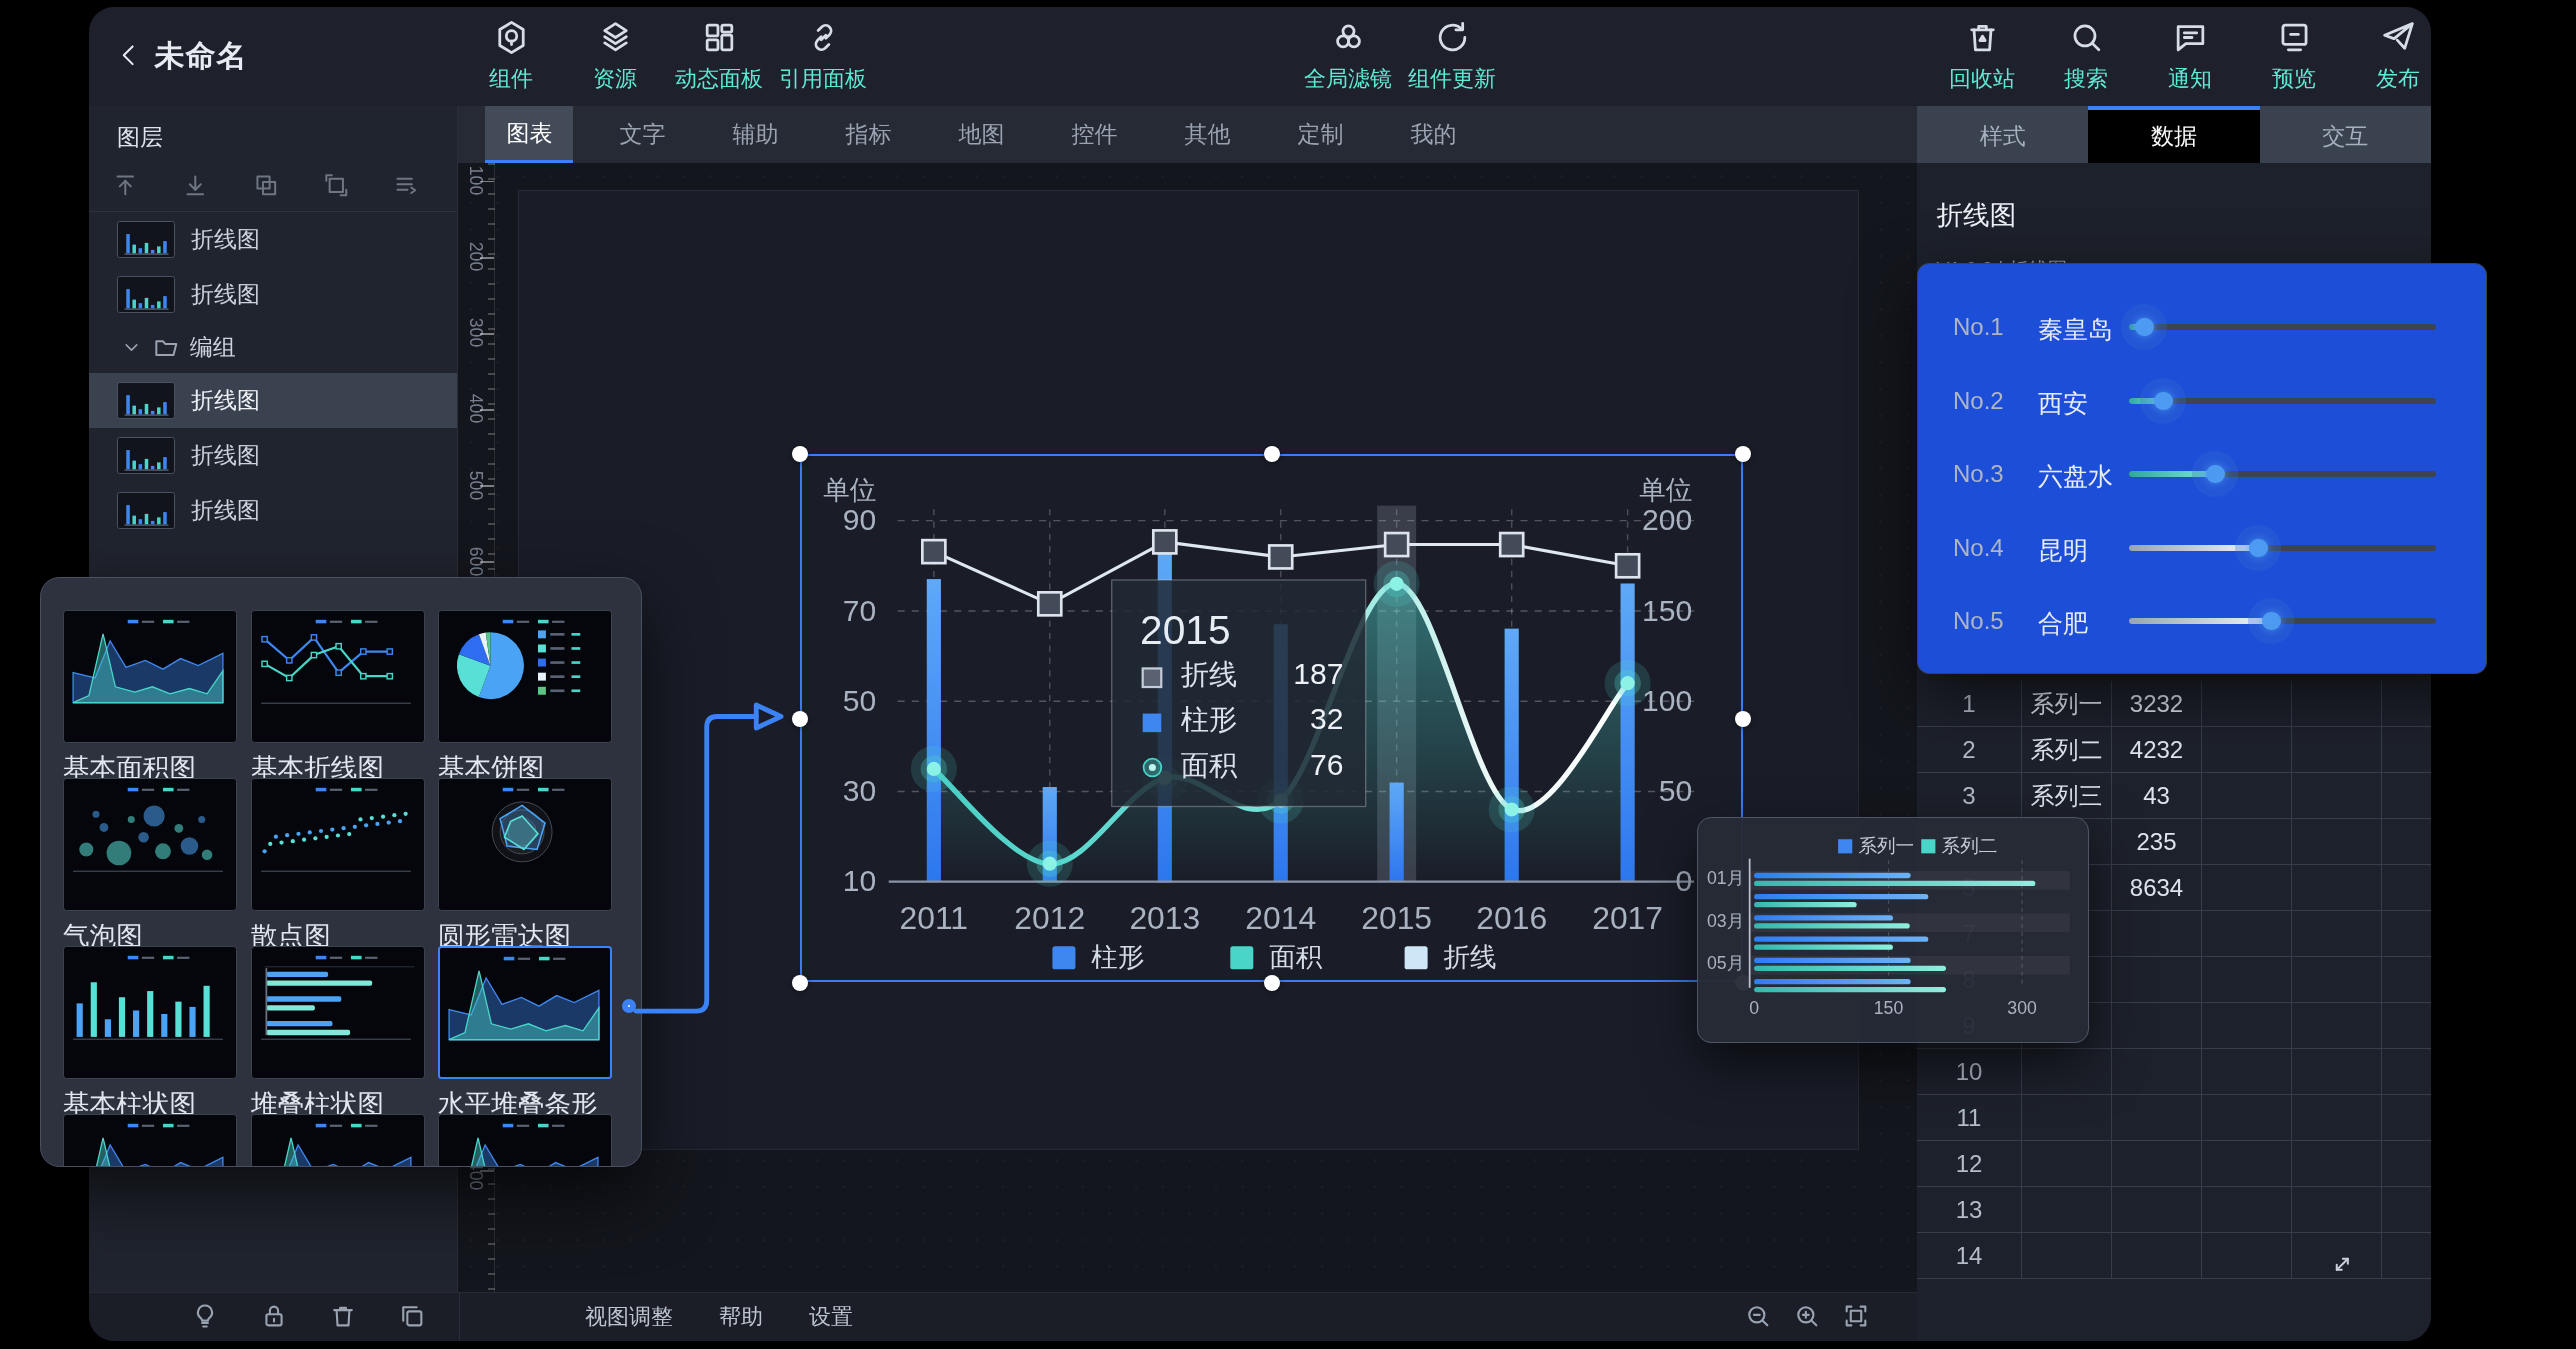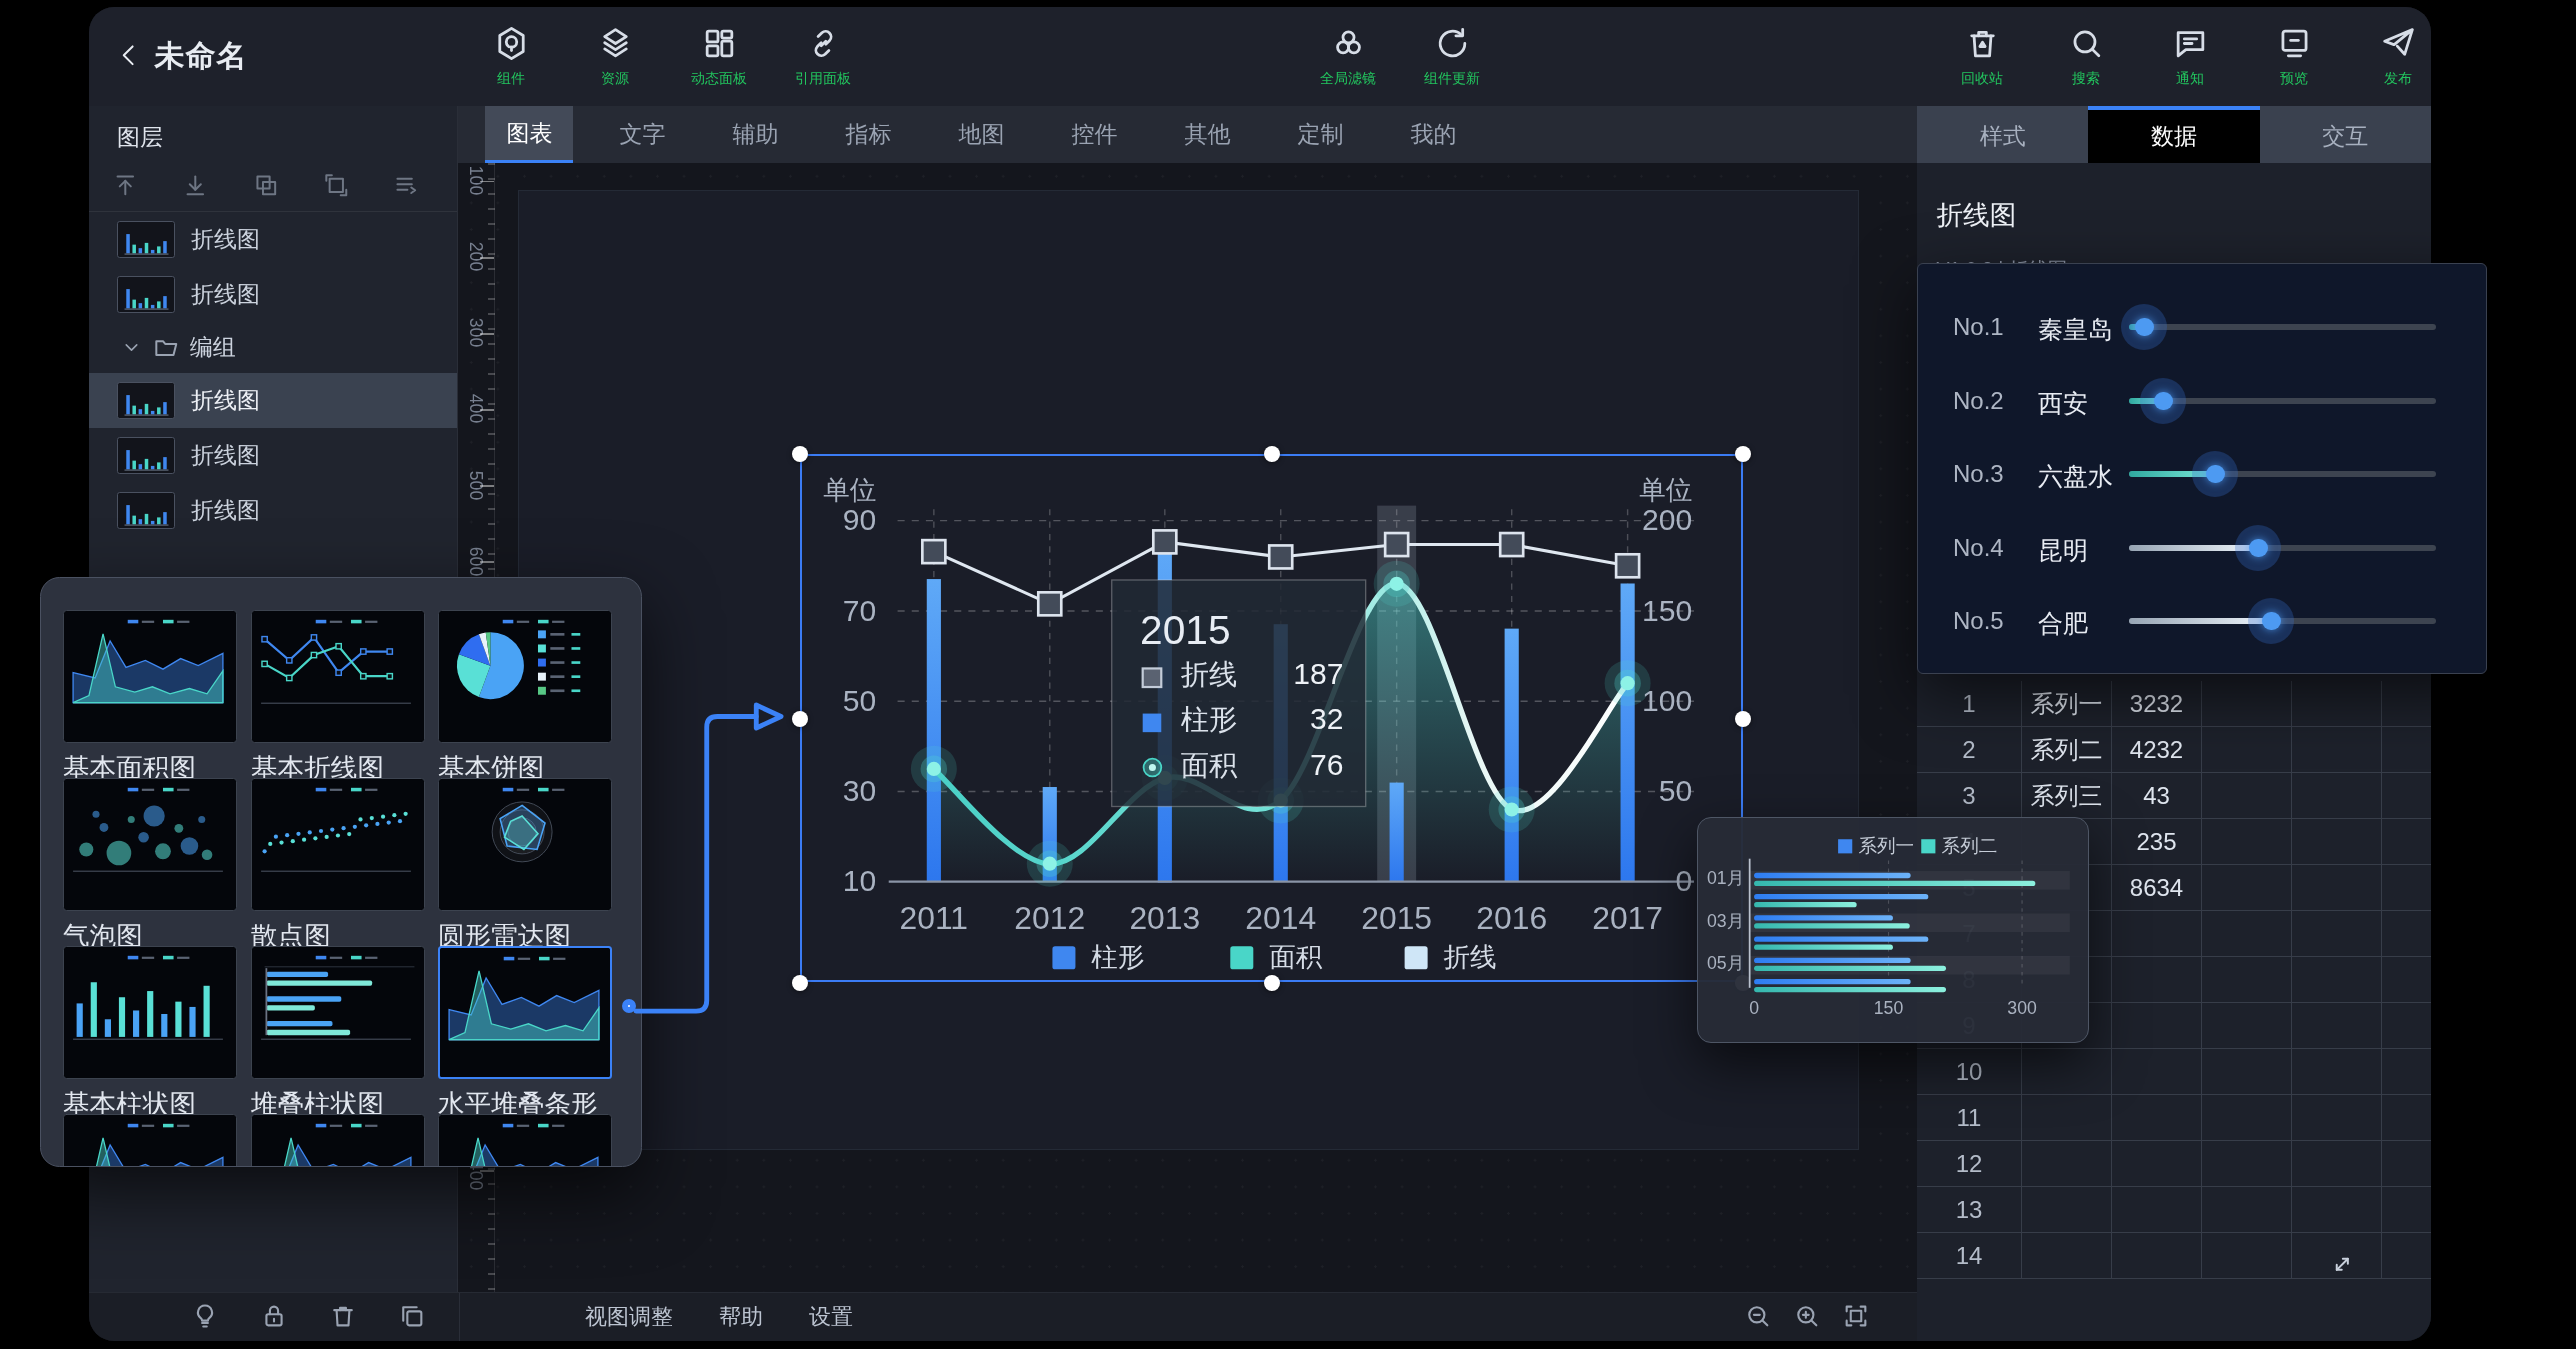--- a/index.html
+++ b/index.html
@@ -7,21 +7,21 @@
   *{box-sizing:border-box}
   .window{position:absolute;left:89px;top:7px;width:2342px;height:1334px;border-radius:25px;
     overflow:hidden;background:#15171e;z-index:1;}
   
   .topbar{position:absolute;left:0;top:0;width:100%;height:99px;background:#1e212b;}
   .back{position:absolute;left:26.6px;top:0;height:99px;display:flex;align-items:center;gap:12.4px;color:#e8ecf2;cursor:pointer;}
   .back .ttl{font-size:30px;letter-spacing:0.9px;font-weight:bold;}
   .navgrp{position:absolute;top:0;height:99px;display:flex;align-items:center;}
   .nav-btn{width:104px;display:flex;flex-direction:column;align-items:center;gap:8px;color:#c7ced9;cursor:pointer;}
   .nav-btn svg{color:#d7dde7}
-  .nav-btn .lbl{font-size:14px;white-space:nowrap;color:#22c55e}
+  .nav-btn .lbl{font-size:22px;white-space:nowrap;color:#5eead4}
   
   .left-panel{position:absolute;left:0;top:99px;width:369px;bottom:49px;background:#20242e;border-right:0.9px solid #2a2e38;}
   .lp-header{padding:16px 0 8.9px 28px;font-size:23px;color:#dfe4ec;}
   .lp-toolbar{height:50px;display:flex;align-items:center;justify-content:space-between;padding:0 37px 0 23px;
     border-bottom:0.9px solid rgba(255,255,255,.07);color:#6e7684;}
   .lp-toolbar .tbi{cursor:pointer}
   .lp-item{height:55px;display:flex;align-items:center;gap:16px;padding-left:28px;color:#ccd3de;font-size:23px;cursor:pointer;}
   .lp-item.selected{background:#3a4250;color:#eef1f6;}
   .lp-thumb{width:58px;height:37px;background:#12141b;border:0.9px solid #4a5160;border-radius:2.7px;
     display:flex;align-items:flex-end;justify-content:center;overflow:hidden;flex:0 0 auto;}
@@ -67,22 +67,22 @@
   .bb-zoom{position:absolute;left:1655px;top:0;height:100%;display:flex;align-items:center;gap:21px;color:#9aa3b2;}
   .bb-zoom .bbi{cursor:pointer}
   
   .picker{position:absolute;left:40px;top:577px;width:602px;height:590px;background:#2d323e;border:1.3px solid #4a5161;
     border-radius:19.5px;box-shadow:0 26.6px 71px rgba(0,0,0,.65);overflow:hidden;z-index:5;}
   .tile{position:absolute;width:174px;height:133px;background:#04060b;border:1.3px solid #3c434f;border-radius:3.5px;cursor:pointer;overflow:hidden;}
   .tile.selected{border:2.7px solid #3b82f7;}
   .tile-lbl{position:absolute;width:174px;text-align:left;font-size:26.6px;color:#e2e7ef;}
   .sel-dot{position:absolute;left:622px;top:999px;width:14px;height:14px;background:#fff;border:6.2px solid #3b82f7;border-radius:50%;z-index:7;}
   
-  .slider-card{position:absolute;left:1917px;top:263px;width:570px;height:411px;background:#0f172a;border:0.9px solid #3a4150;
-    border-radius:6px;box-shadow:0 21px 62px rgba(0,0,0,.6);z-index:5;}
+  .slider-card{position:absolute;left:1917px;top:263px;width:570px;height:411px;background:#1d4ed8;border:0.9px solid #3a4150;
+    border-radius:12px;box-shadow:0 21px 62px rgba(0,0,0,.6);z-index:5;}
   .sl-row{position:absolute;left:0;width:100%;height:53px;}
   .sl-rank{position:absolute;left:35px;top:12.4px;font-size:24px;color:#aeb6c4;}
   .sl-city{position:absolute;left:120px;top:11.5px;font-size:25px;color:#e8ecf3;}
   .sl-track{position:absolute;left:211px;top:23px;width:307px;height:6.2px;border-radius:3.5px;background:#3d4450;}
   .sl-fill{position:absolute;left:0;top:0;height:6.2px;border-radius:3.5px;}
   .sl-fill.teal{background:linear-gradient(90deg,#2fa89f,#7be8d8);}
   .sl-fill.white{background:linear-gradient(90deg,#97a5b4,#eef5fb);}
   .sl-glow{position:absolute;top:-20.4px;width:46px;height:46px;border-radius:50%;background:rgba(54,110,205,.30);}
   .sl-knob{position:absolute;top:-6.2px;width:18.6px;height:18.6px;border-radius:50%;background:#4d9af2;box-shadow:0 0 8.9px rgba(77,154,242,.8);cursor:pointer;}
   

